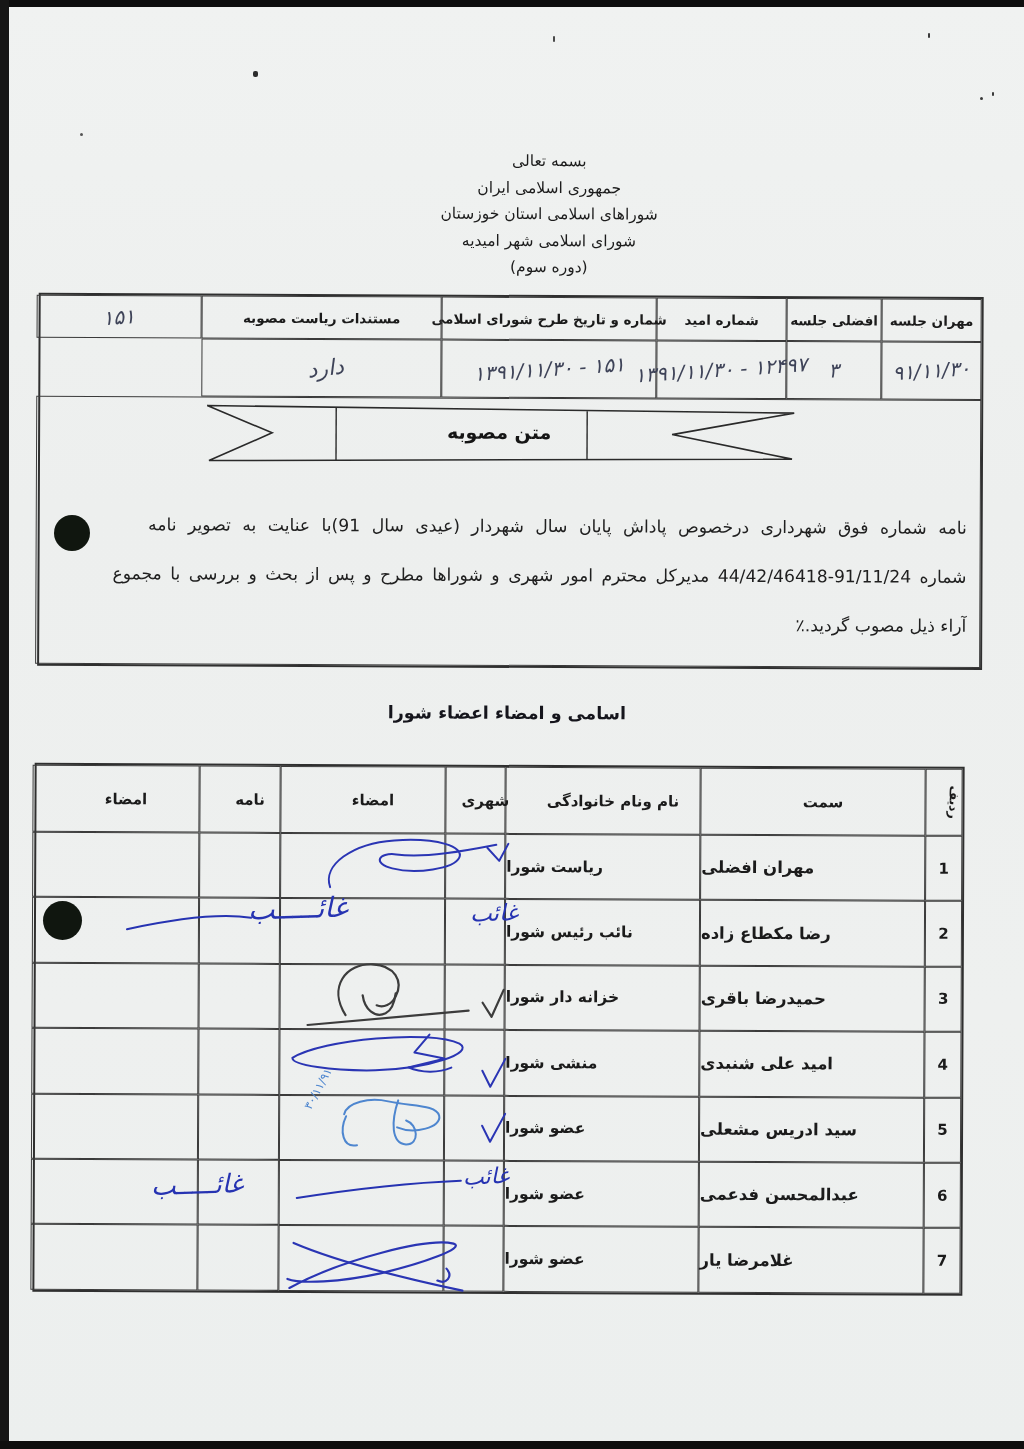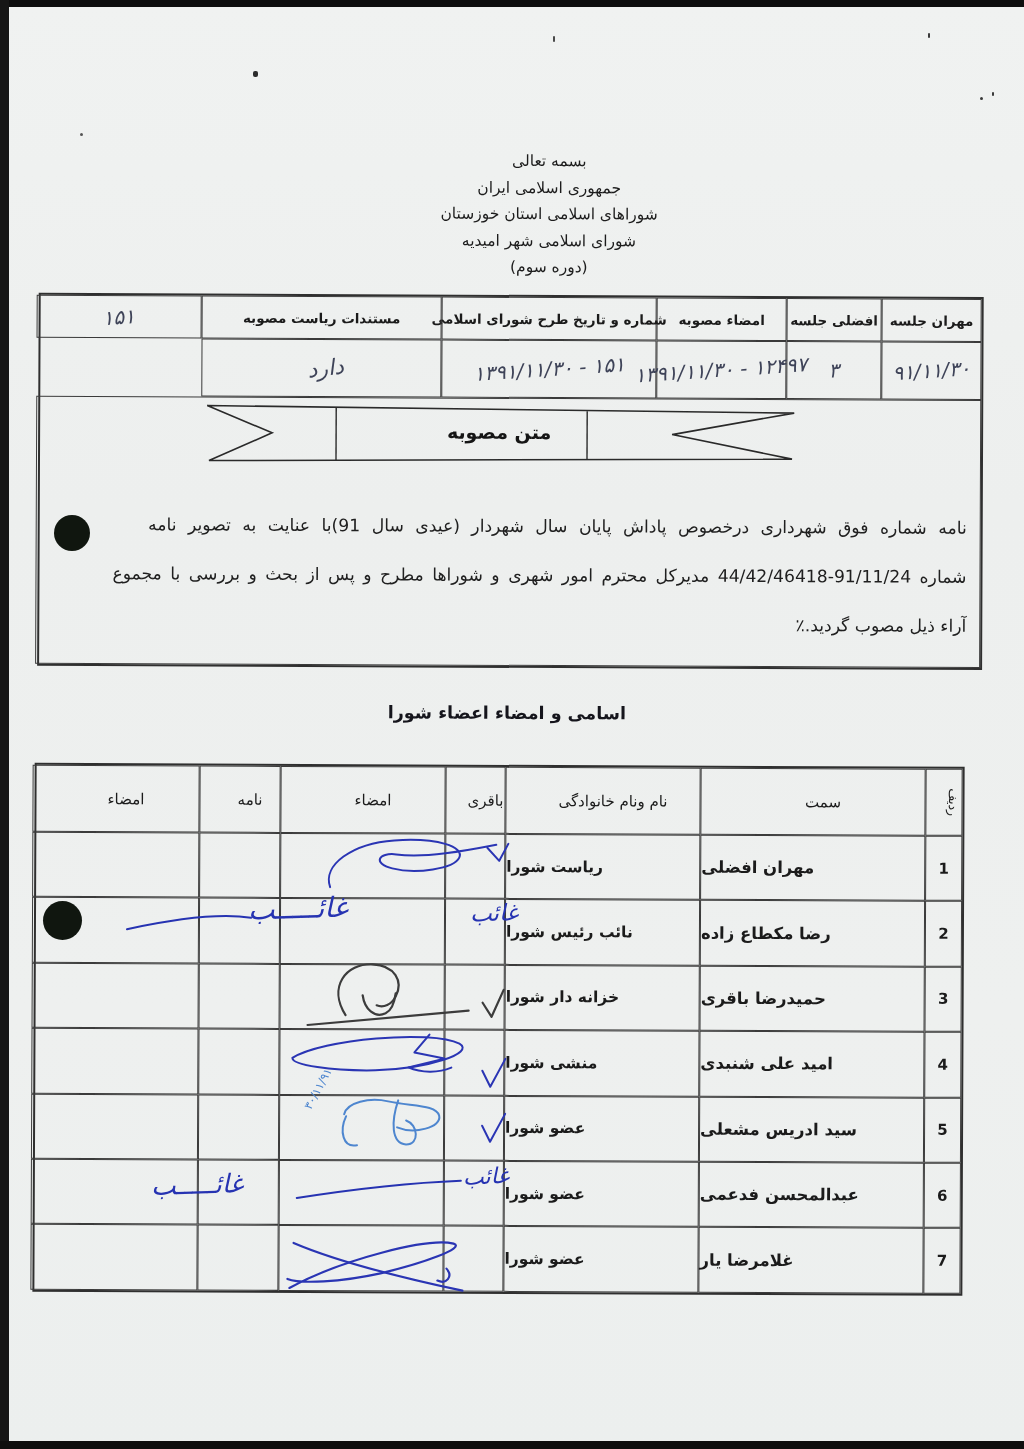--- a/index.html
+++ b/index.html
@@ -41,21 +41,21 @@
   .pline2{word-spacing:3px;}
   
   .sig-title{position:absolute;left:60px;top:701px;width:900px;text-align:center;
     font-weight:bold;font-size:17.5px;color:#15151c;direction:rtl;}
   .sig-table{position:absolute;left:38px;top:763px;width:930px;direction:rtl;
     display:grid;grid-template-columns:37px 225px 195px 60px 165px 81px 167px;
     grid-template-rows:67px repeat(7,65.4px);
     border:2px solid #2f2f2f;box-sizing:border-box;}
   .scell{border:1px solid #3b3b3b;display:flex;align-items:center;justify-content:center;
     box-sizing:border-box;color:#1b1b1b;}
-  .shead{font-weight:normal;font-size:15px;white-space:nowrap;padding-left:20px;}
+  .shead{font-weight:bold;font-size:15px;white-space:nowrap;padding-left:20px;}
   .rotated{transform:rotate(92deg);font-size:12.5px;letter-spacing:1px;}
   .cell-right{justify-content:flex-end;padding-left:0;padding-right:9px;}
   .name{font-weight:bold;font-size:16.5px;white-space:nowrap;}
   .pos{font-weight:bold;font-size:15.5px;white-space:nowrap;padding-right:13px;}
   .rowno{font-weight:bold;font-size:15px;font-family:"DejaVu Sans",sans-serif;}
   
   .sig-overlay{position:absolute;left:38px;top:763px;z-index:10;pointer-events:none;}
   .absent{position:absolute;z-index:11;direction:rtl;font-style:italic;color:#2633b2;white-space:nowrap;}
   .absent-r2a{left:474px;top:898px;font-size:23px;transform:rotate(-2deg);}
   .absent-r2b{left:252px;top:891px;font-size:28px;transform:rotate(-2deg);}
@@ -82,21 +82,21 @@
     <div>بسمه تعالی</div>
     <div>جمهوری اسلامی ایران</div>
     <div>شوراهای اسلامی استان خوزستان</div>
     <div>شورای اسلامی شهر امیدیه</div>
     <div>(دوره سوم)</div>
   </div>
 
   <div class="meta-table">
     <div class="mcell mhead">مهران جلسه</div>
     <div class="mcell mhead">افضلی جلسه</div>
-    <div class="mcell mhead">امضاء مصوبه</div>
+    <div class="mcell mhead">شماره امید</div>
     <div class="mcell mhead">شماره و تاریخ طرح شورای اسلامی</div>
     <div class="mcell mhead">مستندات ریاست مصوبه</div>
 
     <div class="mcell">
         <span class="hand hand-ltr">۱۵۱</span>
       </div>
     <div class="mcell">
         <span class="hand hand-ltr">۹۱/۱۱/۳۰</span>
       </div>
     <div class="mcell">
@@ -129,21 +129,21 @@
   </div>
 
   <div class="sig-title">اسامی و امضاء اعضاء شورا</div>
 
   <div class="sig-table">
     <div class="scell shead">
         <span class="rotated">ردیف</span>
       </div>
     <div class="scell shead">سمت</div>
     <div class="scell shead">نام ونام خانوادگی</div>
-    <div class="scell shead">باقری</div>
+    <div class="scell shead">شهری</div>
     <div class="scell shead">امضاء</div>
     <div class="scell shead">نامه</div>
     <div class="scell shead">امضاء</div>
 
     <div class="scell rowno">1</div>
     <div class="scell cell-right name">مهران افضلی</div>
     <div class="scell cell-right pos">ریاست شورا</div>
     <div class="scell"></div>
     <div class="scell"></div>
     <div class="scell"></div>

